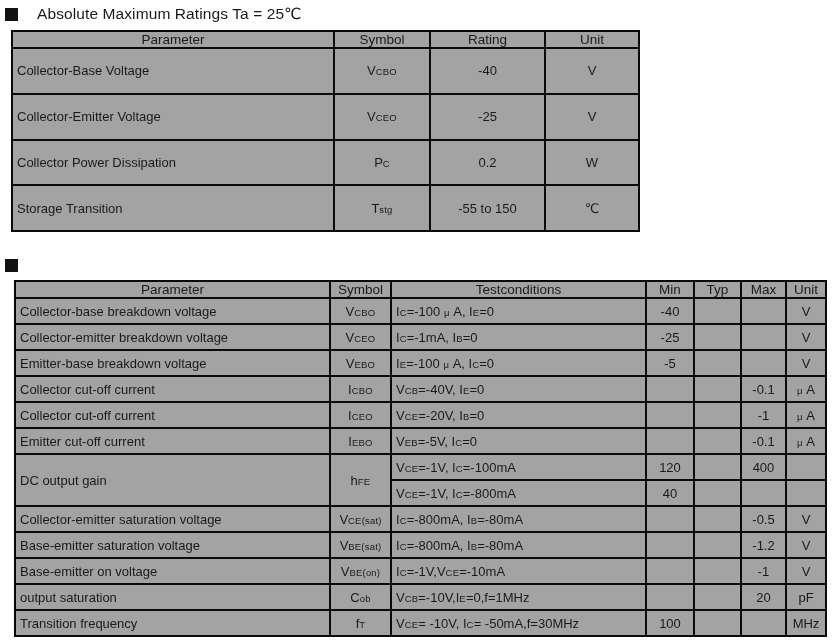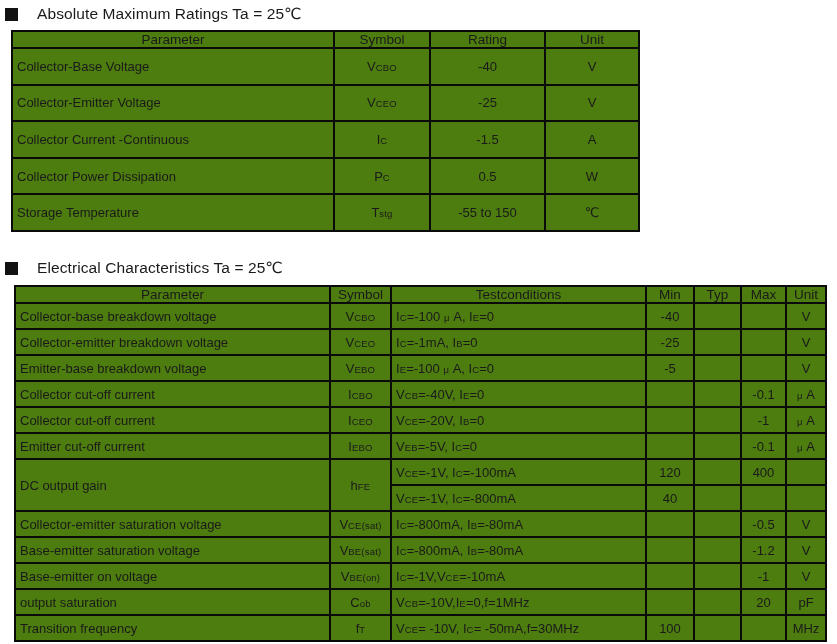--- a/index.html
+++ b/index.html
@@ -6,21 +6,21 @@
   body {
     width:837px; height:644px; background:#ffffff;
     font-family:"Liberation Sans","DejaVu Sans",sans-serif;
     color:#1a1a1a; overflow:hidden;
   }
   .title-row { display:flex; align-items:center; gap:19px; }
   #sec0 .title-row { margin:5px 0 0 5px; }
   #sec1 .title-row { margin:27px 0 0 5px; }
   .sq { width:13px; height:13px; background:#121212; flex:0 0 auto; }
   .title-text { font-size:15.5px; letter-spacing:0.1px; white-space:nowrap; }
-  table { border-collapse:collapse; table-layout:fixed; background:#4d7c0f; }
+  table { border-collapse:collapse; table-layout:fixed; background:#a3a3a3; }
   #table-0 { margin:7px 0 0 11px; width:627px; height:202px; }
   #table-1 { margin:8px 0 0 14px; width:811px; height:357px; }
   th, td {
     border:2px solid #0a0a0a; padding:0; margin:0;
     font-size:13px; font-weight:normal; color:#1a1a1a;
     text-align:center; vertical-align:middle;
     white-space:nowrap; overflow:hidden;
   }
   th { font-size:13.5px; }
   td.left { text-align:left; padding-left:4px; }
@@ -56,45 +56,38 @@
           <td>-40</td>
           <td>V</td>
         </tr>
         <tr>
           <td class="left">Collector-Emitter Voltage</td>
           <td>V<span class="sm">CEO</span></td>
           <td>-25</td>
           <td>V</td>
         </tr>
         <tr>
-          <td class="left">Collector Current -Continuous</td>
-          <td>I<span class="sm">C</span></td>
-          <td>-1.5</td>
-          <td>A</td>
-        </tr>
-        <tr>
           <td class="left">Collector Power Dissipation</td>
           <td>P<span class="sm">C</span></td>
-          <td>0.5</td>
+          <td>0.2</td>
           <td>W</td>
         </tr>
         <tr>
-          <td class="left">Storage Temperature</td>
+          <td class="left">Storage Transition</td>
           <td>T<span class="sm">stg</span></td>
           <td>-55 to 150</td>
           <td>℃</td>
         </tr>
       </tbody>
     </table>
 </div>
 
 <div class="section" id="sec1">
   <div class="title-row">
     <span class="sq"></span>
-    <span class="title-text">Electrical Characteristics Ta = 25℃</span>
   </div>
   <table id="table-1">
       <colgroup>
         <col style="width: 315px;">
         <col style="width: 61px;">
         <col style="width: 255px;">
         <col style="width: 48px;">
         <col style="width: 47px;">
         <col style="width: 45px;">
         <col style="width: 40px;">

